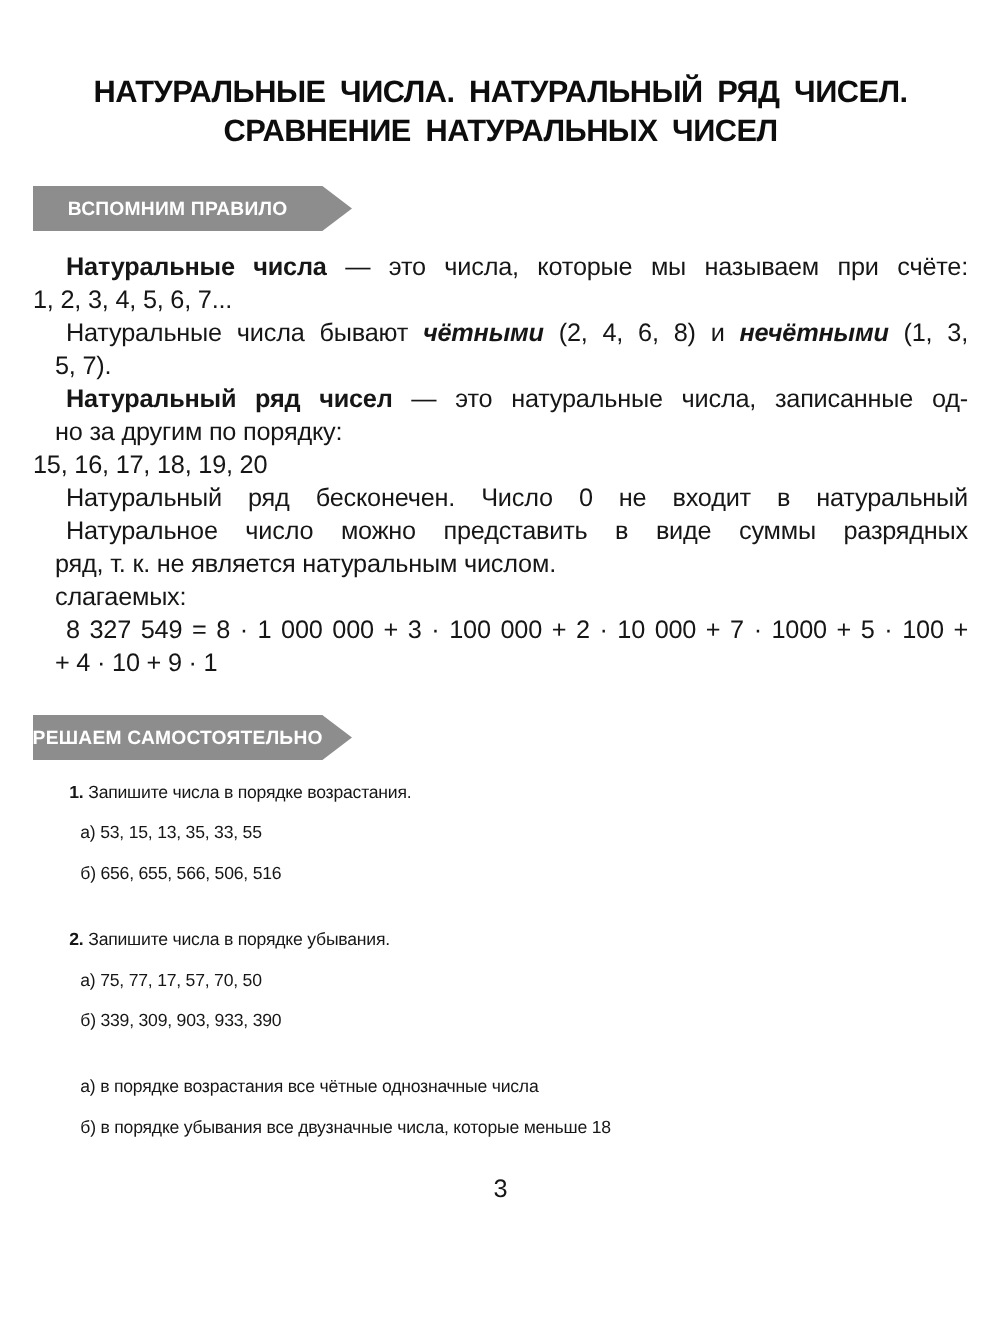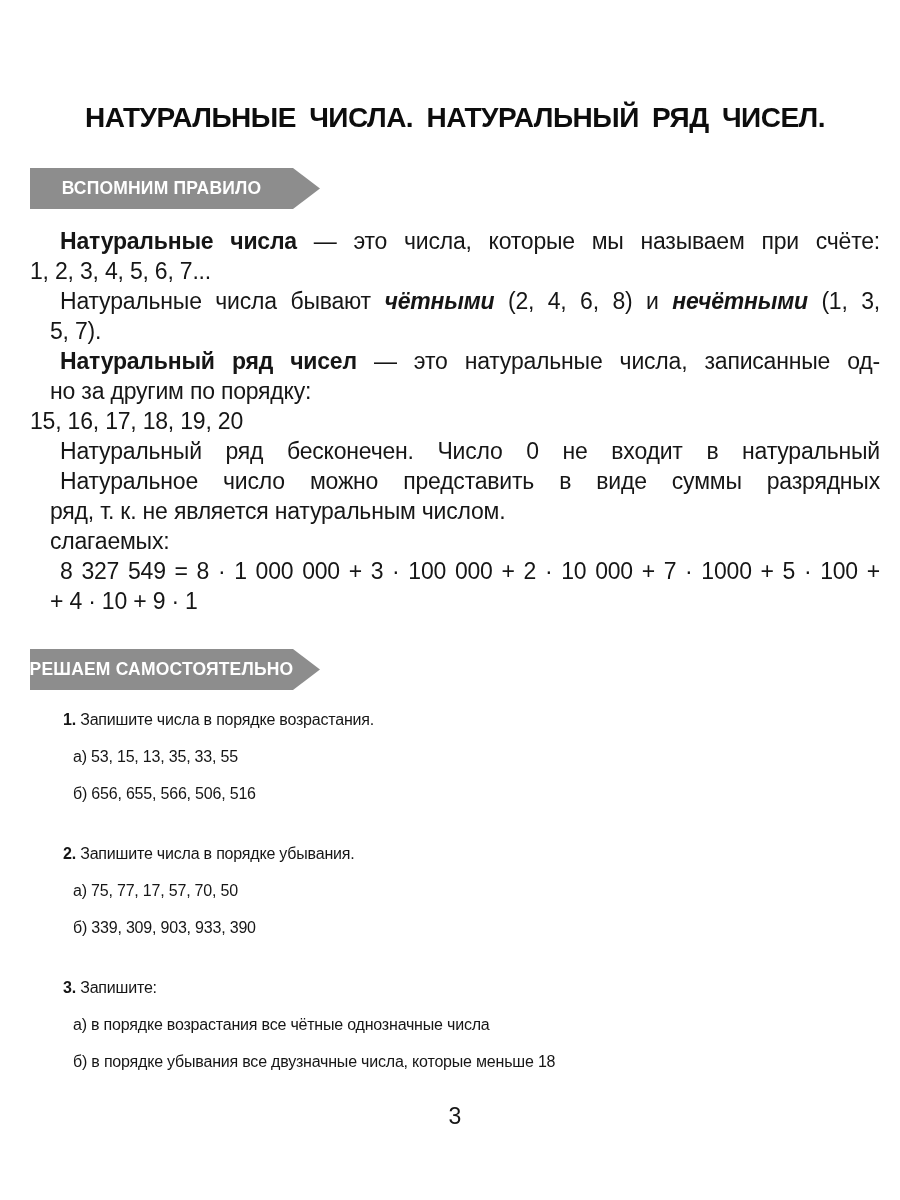--- a/index.html
+++ b/index.html
@@ -7,21 +7,21 @@
     --text: #161616;
     --bg: #ffffff;
   }
   * { margin: 0; padding: 0; box-sizing: border-box; }
   html, body { background: var(--bg); }
   .page {
     position: relative;
     width: 900px;
     height: 1200px;
     background: var(--bg);
-    padding: 100px 20px 0 30px;
+    padding: 66px 20px 0 30px;
     font-family: "Liberation Sans", sans-serif;
     color: var(--text);
     overflow: hidden;
   }
   
   .title {
     font-size: 28px;
     line-height: 35px;
     font-weight: 700;
     text-align: center;
@@ -83,20 +83,21 @@
     line-height: 30px;
   }
 </style>
 </head>
 <body>
 
 <div class="page">
 
   <h1 class="title">
     <span class="tl">НАТУРАЛЬНЫЕ ЧИСЛА. НАТУРАЛЬНЫЙ РЯД ЧИСЕЛ.</span>
+    <span class="tl">СРАВНЕНИЕ НАТУРАЛЬНЫХ ЧИСЕЛ</span>
   </h1>
 
   <div class="banner">
     <span class="banner-label">ВСПОМНИМ ПРАВИЛО</span>
   </div>
 
   <div class="rule-lines" id="rule-lines">
       <div class="rule-line justify indent"><span class="seg-b">Натуральные числа</span><span class="seg-n"> — это числа, которые мы называем при счёте:</span></div>
       <div class="rule-line center"><span class="seg-n">1, 2, 3, 4, 5, 6, 7...</span></div>
       <div class="rule-line justify indent"><span class="seg-n">Натуральные числа бывают </span><span class="seg-bi">чётными</span><span class="seg-n"> (2, 4, 6, 8) и </span><span class="seg-bi">нечётными</span><span class="seg-n"> (1, 3,</span></div>
@@ -121,21 +122,20 @@
         <div class="ex-prompt"><span class="ex-num">1.</span><span> Запишите числа в порядке возрастания.</span></div>
         <div class="ex-item">а) 53, 15, 13, 35, 33, 55</div>
         <div class="ex-item">б) 656, 655, 566, 506, 516</div>
       </div>
       <div class="exercise">
         <div class="ex-prompt"><span class="ex-num">2.</span><span> Запишите числа в порядке убывания.</span></div>
         <div class="ex-item">а) 75, 77, 17, 57, 70, 50</div>
         <div class="ex-item">б) 339, 309, 903, 933, 390</div>
       </div>
       <div class="exercise">
-        <div class="ex-prompt"><span class="ex-num">3.</span><span> Запишите:</span></div>
         <div class="ex-item">а) в порядке возрастания все чётные однозначные числа</div>
         <div class="ex-item">б) в порядке убывания все двузначные числа, которые меньше 18</div>
       </div>
     </div>
 
   <div class="page-number">3</div>
 
 </div>
 
 </body></html>

